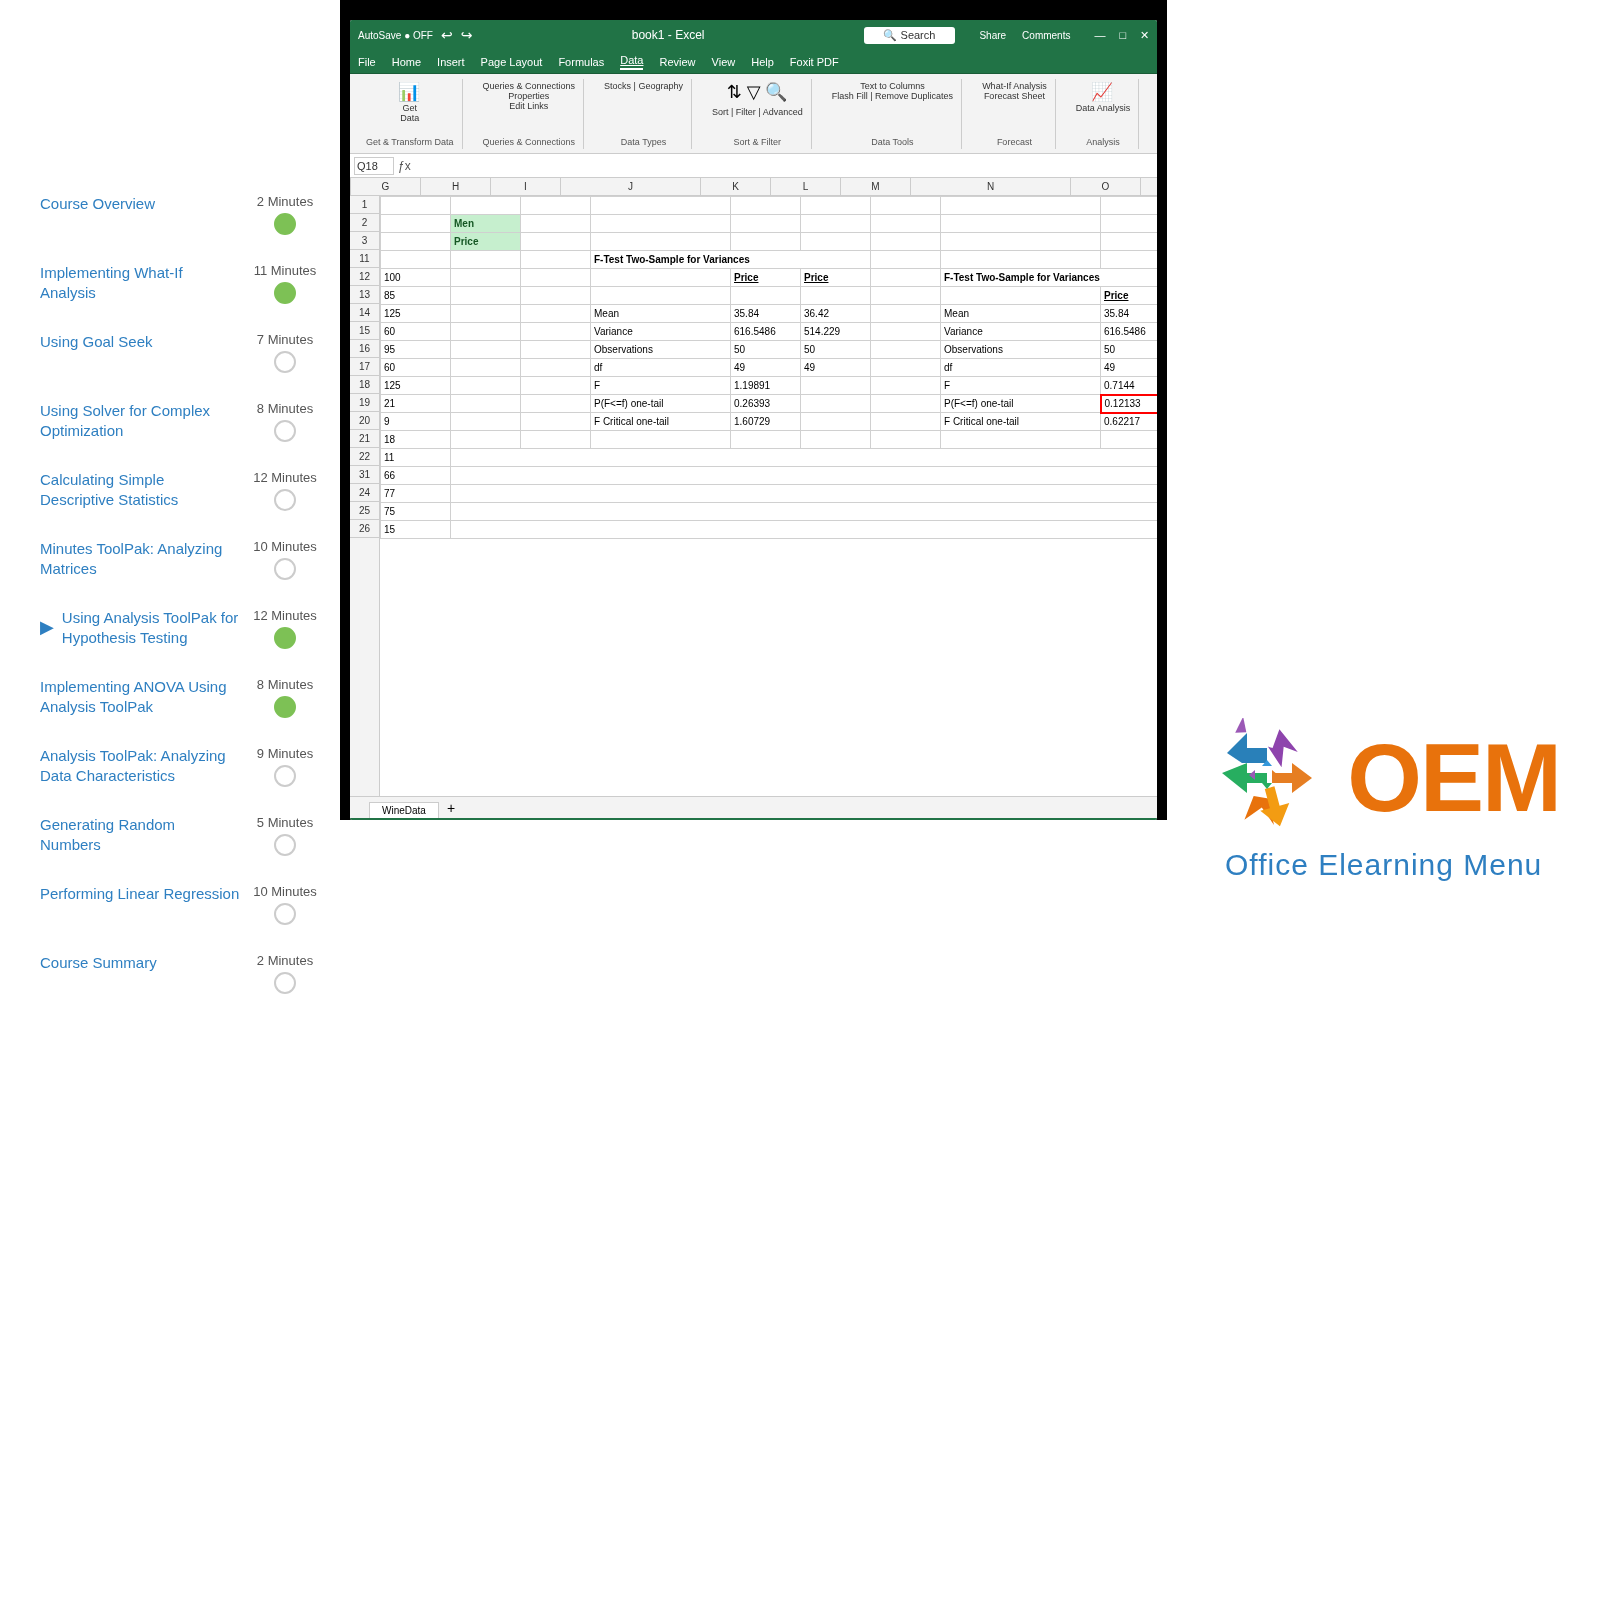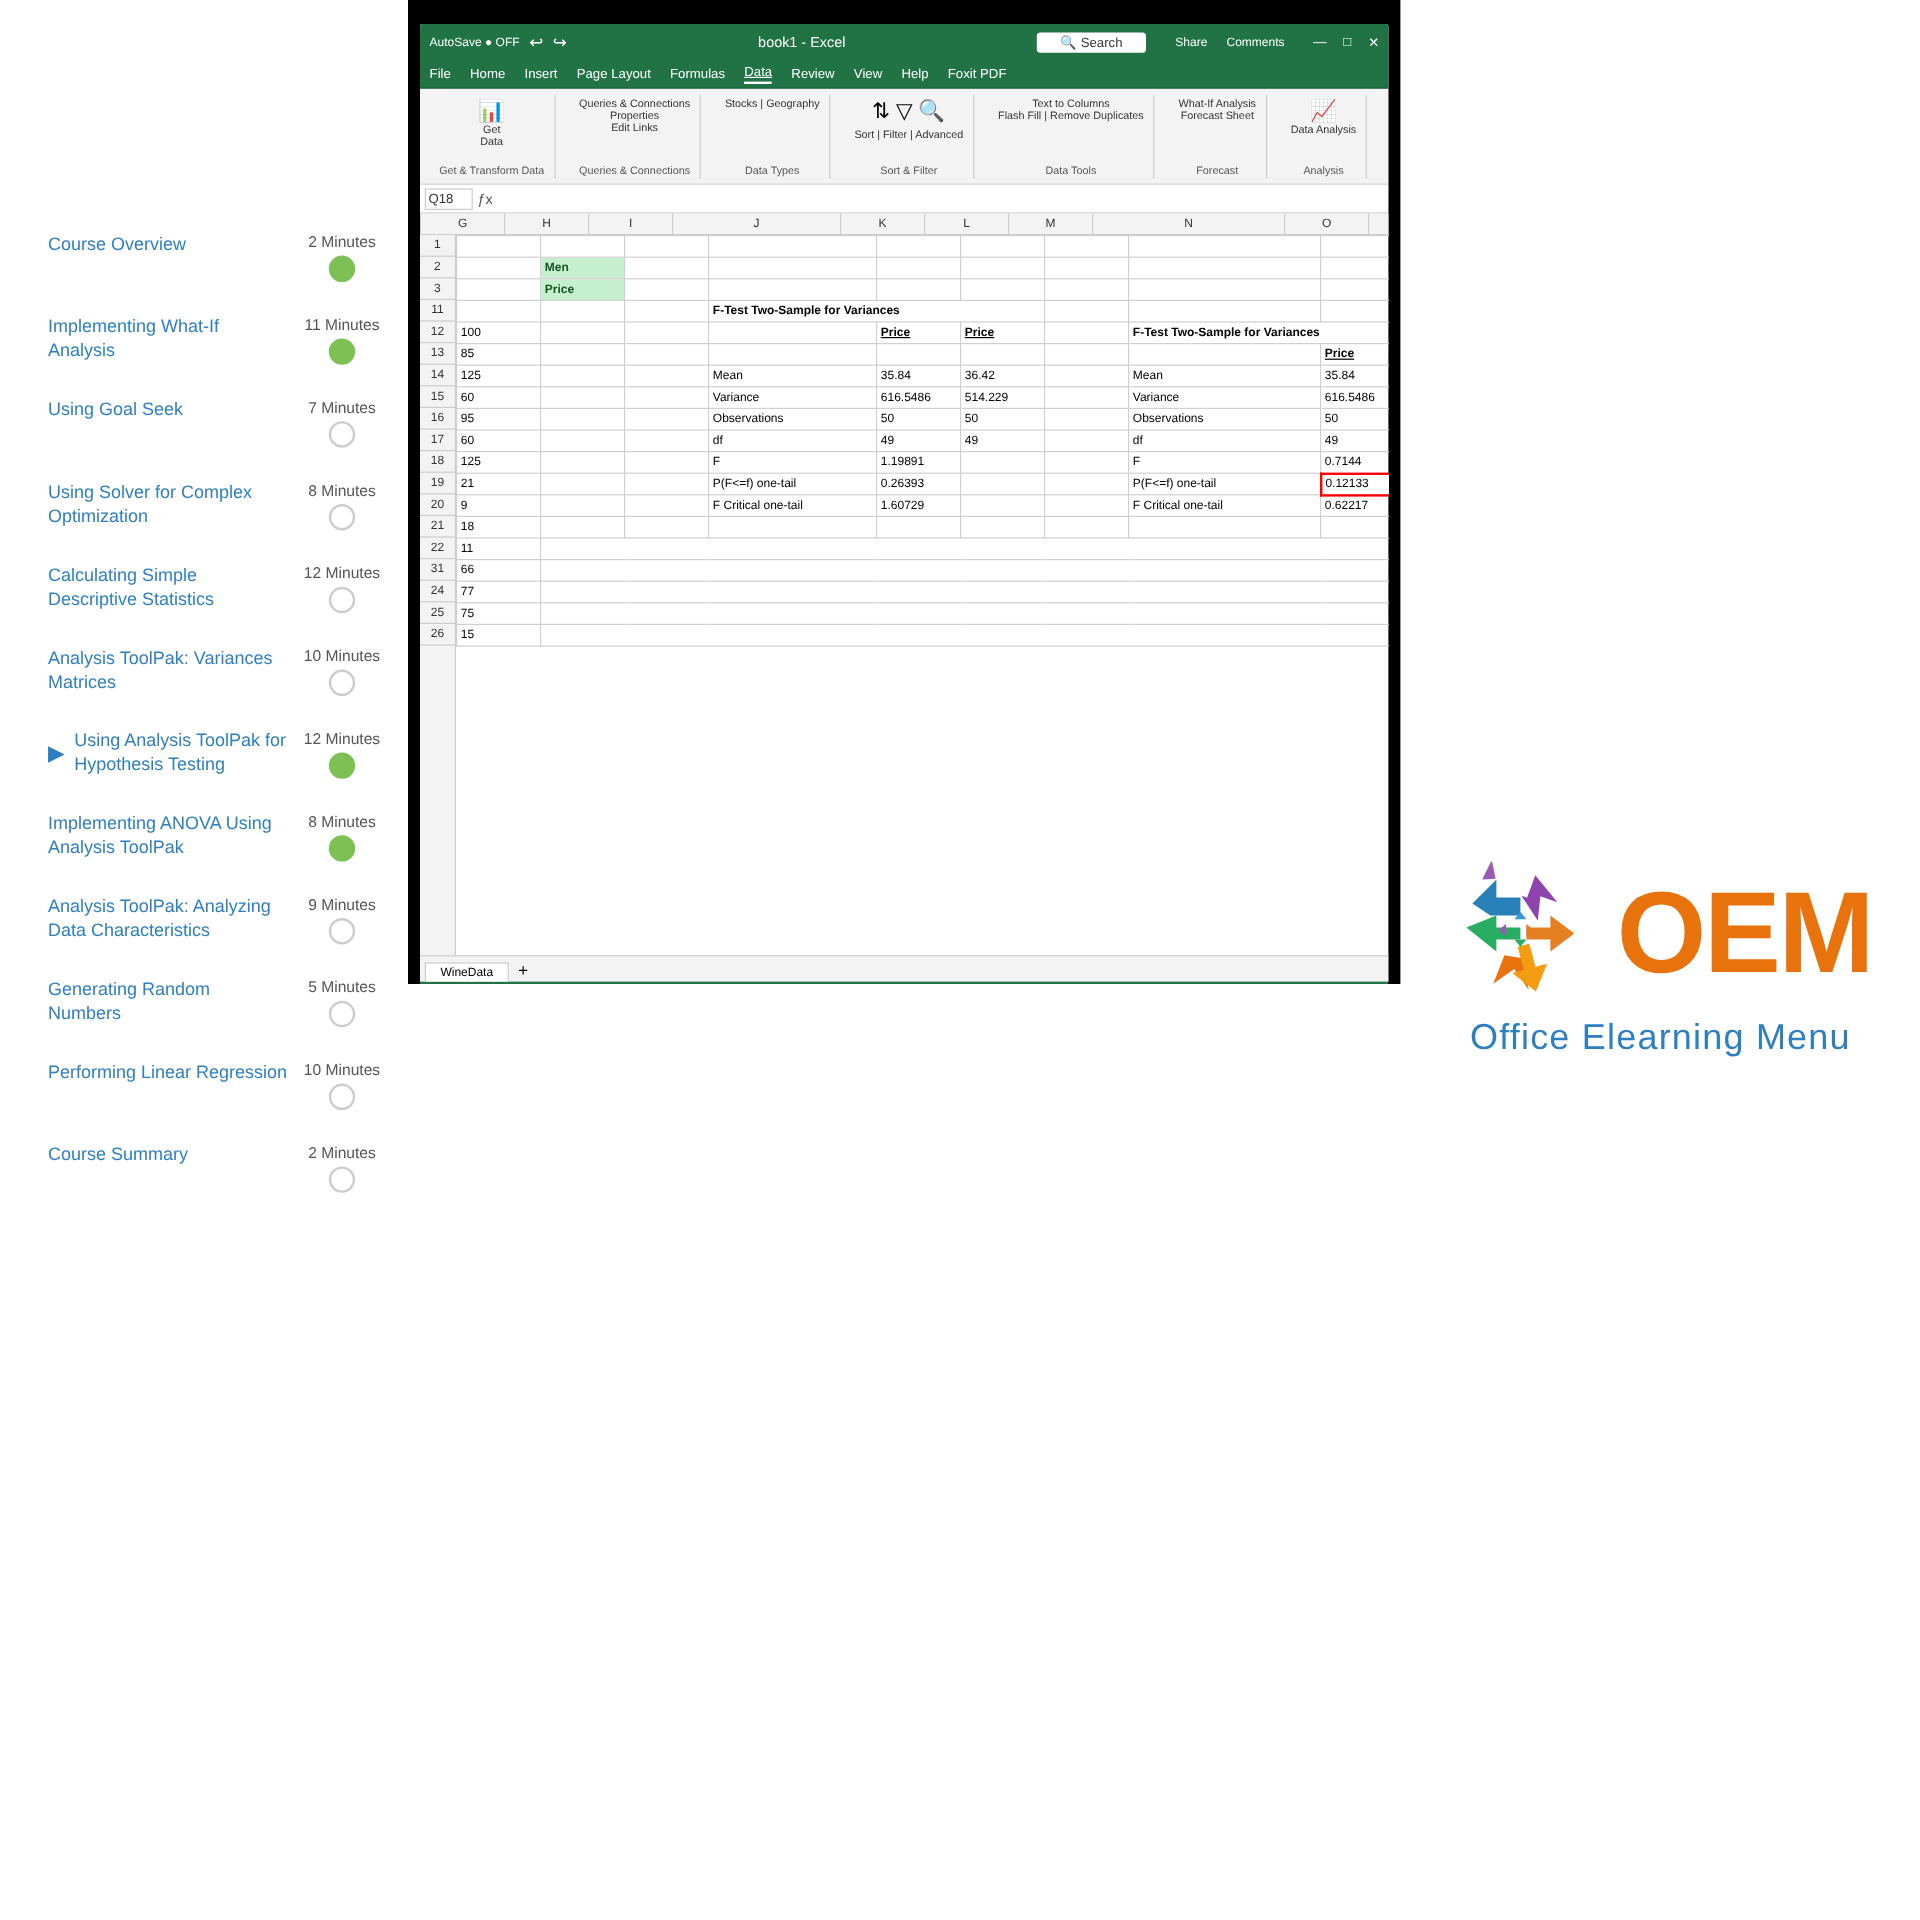--- a/index.html
+++ b/index.html
@@ -280,21 +280,21 @@
       font-size: 10px;
       cursor: pointer;
     }
 
     .sheet-tabs {
       height: 22px;
       background: #f3f3f3;
       border-top: 1px solid #ccc;
       display: flex;
       align-items: flex-end;
-      padding: 0 4px;
+      padding: 0 19px;
     }
 
     .status-bar {
       height: 20px;
       background: #217346;
       color: white;
       font-size: 10px;
       display: flex;
       align-items: center;
       padding: 0 8px;
@@ -347,21 +347,21 @@
         <div class="sidebar-item-left">
           <span class="sidebar-item-text">Calculating Simple Descriptive Statistics</span>
         </div>
         <div class="sidebar-item-right">
           <span class="duration-text">12 Minutes</span>
           <div class="circle-indicator empty"></div>
         </div>
       </div>
       <div class="sidebar-item">
         <div class="sidebar-item-left">
-          <span class="sidebar-item-text">Analysis ToolPak: Variances Matrices</span>
+          <span class="sidebar-item-text">Minutes ToolPak: Analyzing Matrices</span>
         </div>
         <div class="sidebar-item-right">
           <span class="duration-text">10 Minutes</span>
           <div class="circle-indicator empty"></div>
         </div>
       </div>
       <div class="sidebar-item">
         <div class="sidebar-item-left">
           <span style="color: rgb(46, 127, 193); font-size: 18px; margin-right: 8px; margin-top: -2px; flex-shrink: 0;">▶</span>
           <span class="sidebar-item-text">Using Analysis ToolPak for Hypothesis Testing</span>

